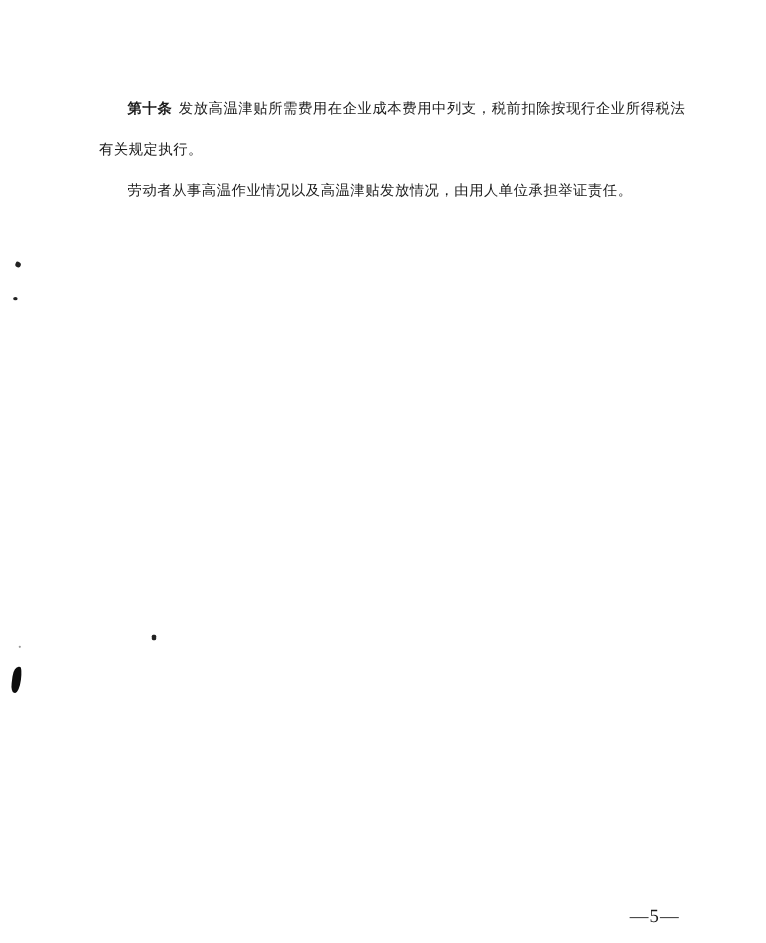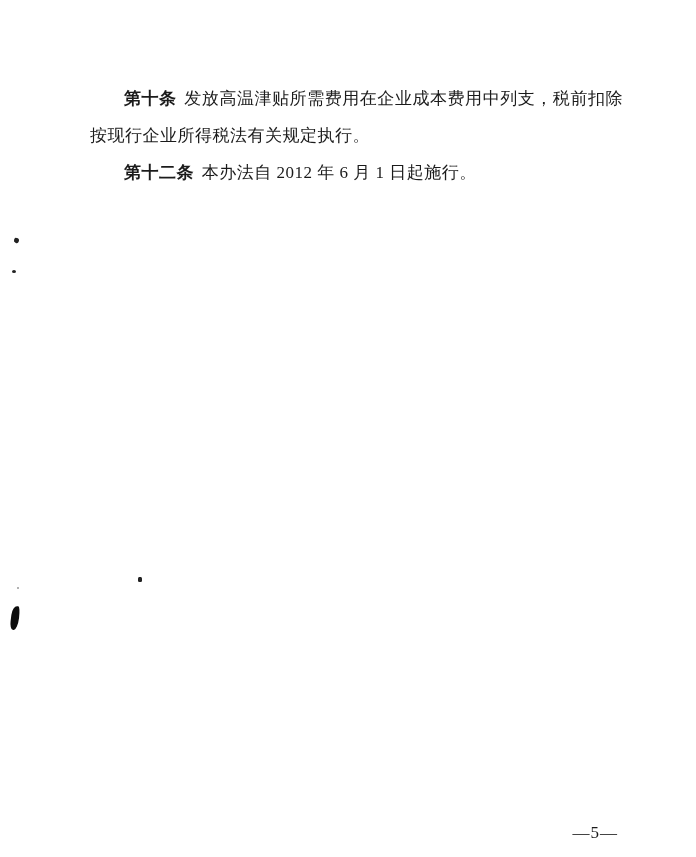--- a/index.html
+++ b/index.html
@@ -13,21 +13,21 @@
   .text-block {
     position: absolute;
     left: 90px; top: 80px;
     width: 533px;
     color: #1b1b1b;
   }
   .para {
     margin: 0;
     text-indent: 2em;
     text-align: justify;
-    font-size: 17px;
+    font-size: 13px;
     line-height: 37px;
     letter-spacing: 0.5px;
   }
   .para .article-heading {
     font-family: "Liberation Sans", "DejaVu Sans", sans-serif;
     font-weight: 700;
     margin-right: 0.45em;
   }
   .para .article-heading:empty { margin-right: 0; }
   .page-number {
@@ -60,21 +60,21 @@
   .speck-4 { left: 138px; top: 577px; width: 4px; height: 5px; border-radius: 30%; }
 </style>
 </head>
 <body>
 
 <div class="text-block">
   <p class="para">
     <b class="article-heading">第十条</b><span>发放高温津贴所需费用在企业成本费用中列支，税前扣除按现行企业所得税法有关规定执行。</span>
   </p>
   <p class="para">
-    <b class="article-heading">第十二条</b><span>本办法自 2012 年 6 月 1 日起施行。</span>
+    <b class="article-heading"></b><span>劳动者从事高温作业情况以及高温津贴发放情况，由用人单位承担举证责任。</span>
   </p>
 </div>
 
 <div class="page-number">—5—</div>
 
 <div class="speck speck-1"></div>
 <div class="speck speck-2"></div>
 <div class="speck speck-3"></div>
 <div class="ink-blot"></div>
 <div class="speck speck-4"></div>

